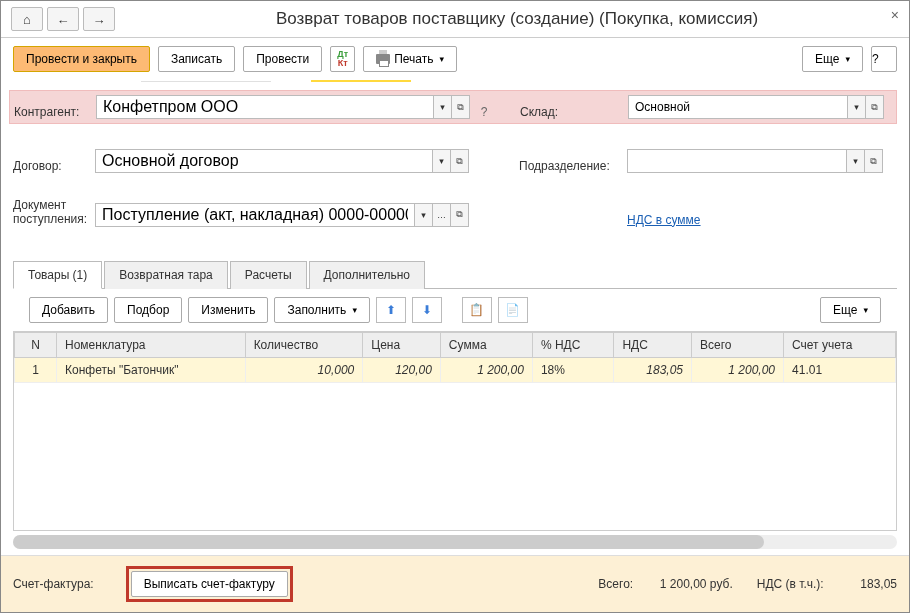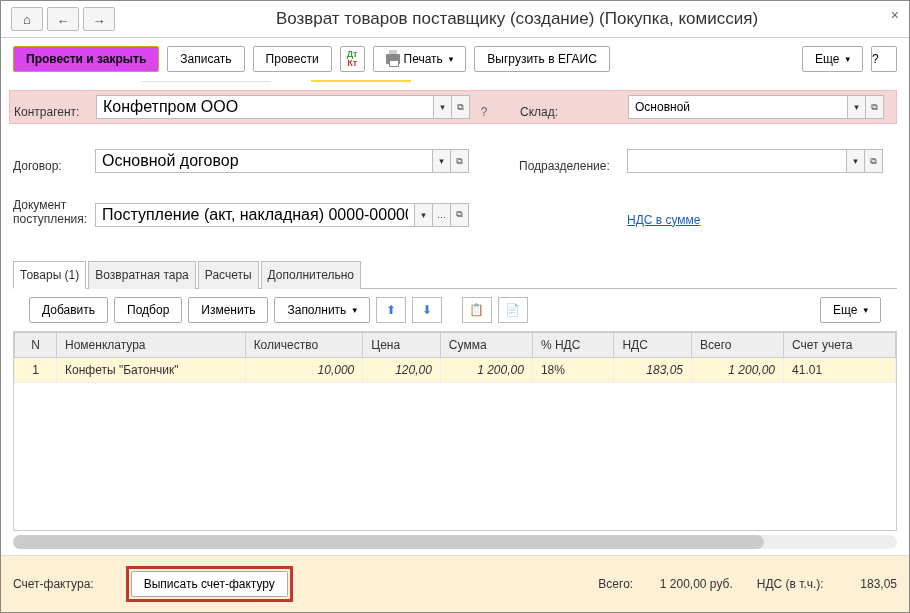--- a/index.html
+++ b/index.html
@@ -5,21 +5,21 @@
 * { box-sizing: border-box; margin: 0; padding: 0; }
 body { font-family: Arial, sans-serif; font-size: 12px; color: #333; background: #fff; }
 .window { width: 910px; height: 613px; border: 1px solid #888; display: flex; flex-direction: column; position: relative; }
 .titlebar { display: flex; align-items: center; padding: 6px 10px; border-bottom: 1px solid #ccc; }
 .nav-group { display: flex; gap: 4px; margin-right: 20px; }
 .nav-btn { width: 32px; height: 24px; border: 1px solid #bbb; background: #f5f5f5; display: flex; align-items: center; justify-content: center; cursor: pointer; border-radius: 2px; font-size: 13px; }
 .title { flex: 1; font-size: 17px; text-align: center; color: #333; }
 .close-x { position: absolute; top: 6px; right: 10px; font-size: 14px; color: #666; cursor: pointer; }
 .toolbar { display: flex; align-items: center; padding: 8px 12px; gap: 8px; }
 .btn { border: 1px solid #aaa; background: #fff; padding: 5px 12px; cursor: pointer; border-radius: 2px; font-size: 12px; display: inline-flex; align-items: center; gap: 4px; }
-.btn-primary { background: #d946ef; border-color: #d4a500; font-weight: bold; text-align: center; }
+.btn-primary { background: #fdba74; border-color: #d4a500; font-weight: normal; text-align: center; }
 .btn-dkkt { padding: 3px 6px; }
 .dkkt { font-size: 9px; line-height: 1; }
 .dkkt .dt { color: #3a9d3a; font-weight: bold; }
 .dkkt .kt { color: #c0392b; font-weight: bold; }
 .printer-icon { display:inline-block; width:14px; height:10px; background:#888; position:relative; border-radius:1px; }
 .printer-icon::before { content:''; position:absolute; top:-4px; left:3px; width:8px; height:4px; background:#ccc; }
 .printer-icon::after { content:''; position:absolute; bottom:-3px; left:3px; width:8px; height:5px; background:#fff; border:1px solid #888; }
 .spacer { flex: 1; }
 .caret { font-size: 9px; margin-left: 2px; }
 .help-btn { width: 26px; text-align: center; padding: 5px 0; }
@@ -35,21 +35,21 @@
 .input-combo .mini { width: 18px; height: 24px; border: 1px solid #bbb; border-left: none; background: #f5f5f5; display: flex; align-items: center; justify-content: center; font-size: 9px; cursor: pointer; }
 .q-mark { width: 20px; text-align:center; color:#666; }
 .col-gap { width: 18px; }
 .label2 { width: 104px; font-size: 12px; }
 .input-combo2 { display: flex; width: 256px; }
 .input-combo2 input { flex: 1; border: 1px solid #bbb; padding: 4px 6px; font-size: 12px; height: 24px; }
 .input-combo2 .mini { width: 18px; height: 24px; border: 1px solid #bbb; border-left: none; background: #f5f5f5; display: flex; align-items: center; justify-content: center; font-size: 9px; cursor: pointer; }
 .doc-row .label { line-height: 1.2; width: 78px; }
 .link { color: #1a5fb4; text-decoration: underline; cursor: pointer; }
 .tabs { display: flex; border-bottom: 1px solid #bbb; margin: 4px 12px 0; }
-.tab { padding: 6px 6px; border: 1px solid #bbb; border-bottom: none; background: #f0f0f0; margin-right: 2px; cursor: pointer; position: relative; top: 1px; font-size:12px;}
+.tab { padding: 6px 14px; border: 1px solid #bbb; border-bottom: none; background: #f0f0f0; margin-right: 2px; cursor: pointer; position: relative; top: 1px; font-size:12px;}
 .tab.active { background: #fff; border-bottom: 1px solid #fff; }
 .tab-toolbar { display: flex; align-items: center; padding: 8px 28px; gap: 6px; }
 .icon-btn { width: 30px; height: 26px; border: 1px solid #bbb; background: #fff; display: flex; align-items: center; justify-content: center; cursor: pointer; font-size: 12px; }
 .arrow-blue { color: #3b7dd8; font-size: 12px; }
 .table-wrap { flex: 1; margin: 0 12px; border: 1px solid #ccc; overflow: hidden; display:flex; flex-direction:column;}
 table { width: 100%; border-collapse: collapse; }
 th { background: #eee; border: 1px solid #ccc; padding: 5px 8px; font-weight: normal; text-align: left; font-size: 12px; }
 th.num { width: 42px; text-align: center; }
 td { border: 1px solid #eee; padding: 5px 8px; font-size: 12px; }
 td.num-c { text-align: center; background:#fff7d6; }
@@ -85,21 +85,20 @@
     <button class="btn">Записать</button>
     <button class="btn">Провести</button>
     <button class="btn btn-dkkt">
         <span class="dkkt"><span class="dt">Дт</span><br><span class="kt">Кт</span></span>
       </button>
     <button class="btn">
         <span class="printer-icon"></span>
         <span>Печать</span>
         <span class="caret">▾</span>
       </button>
-    <button class="btn">Выгрузить в ЕГАИС</button>
     <div class="spacer"></div>
     <button class="btn">
         <span>Еще</span>
         <span class="caret">▾</span>
       </button>
     <button class="btn help-btn">?</button>
   </div>
 
   <div class="divider-seg">
       <div class="seg1"></div>

